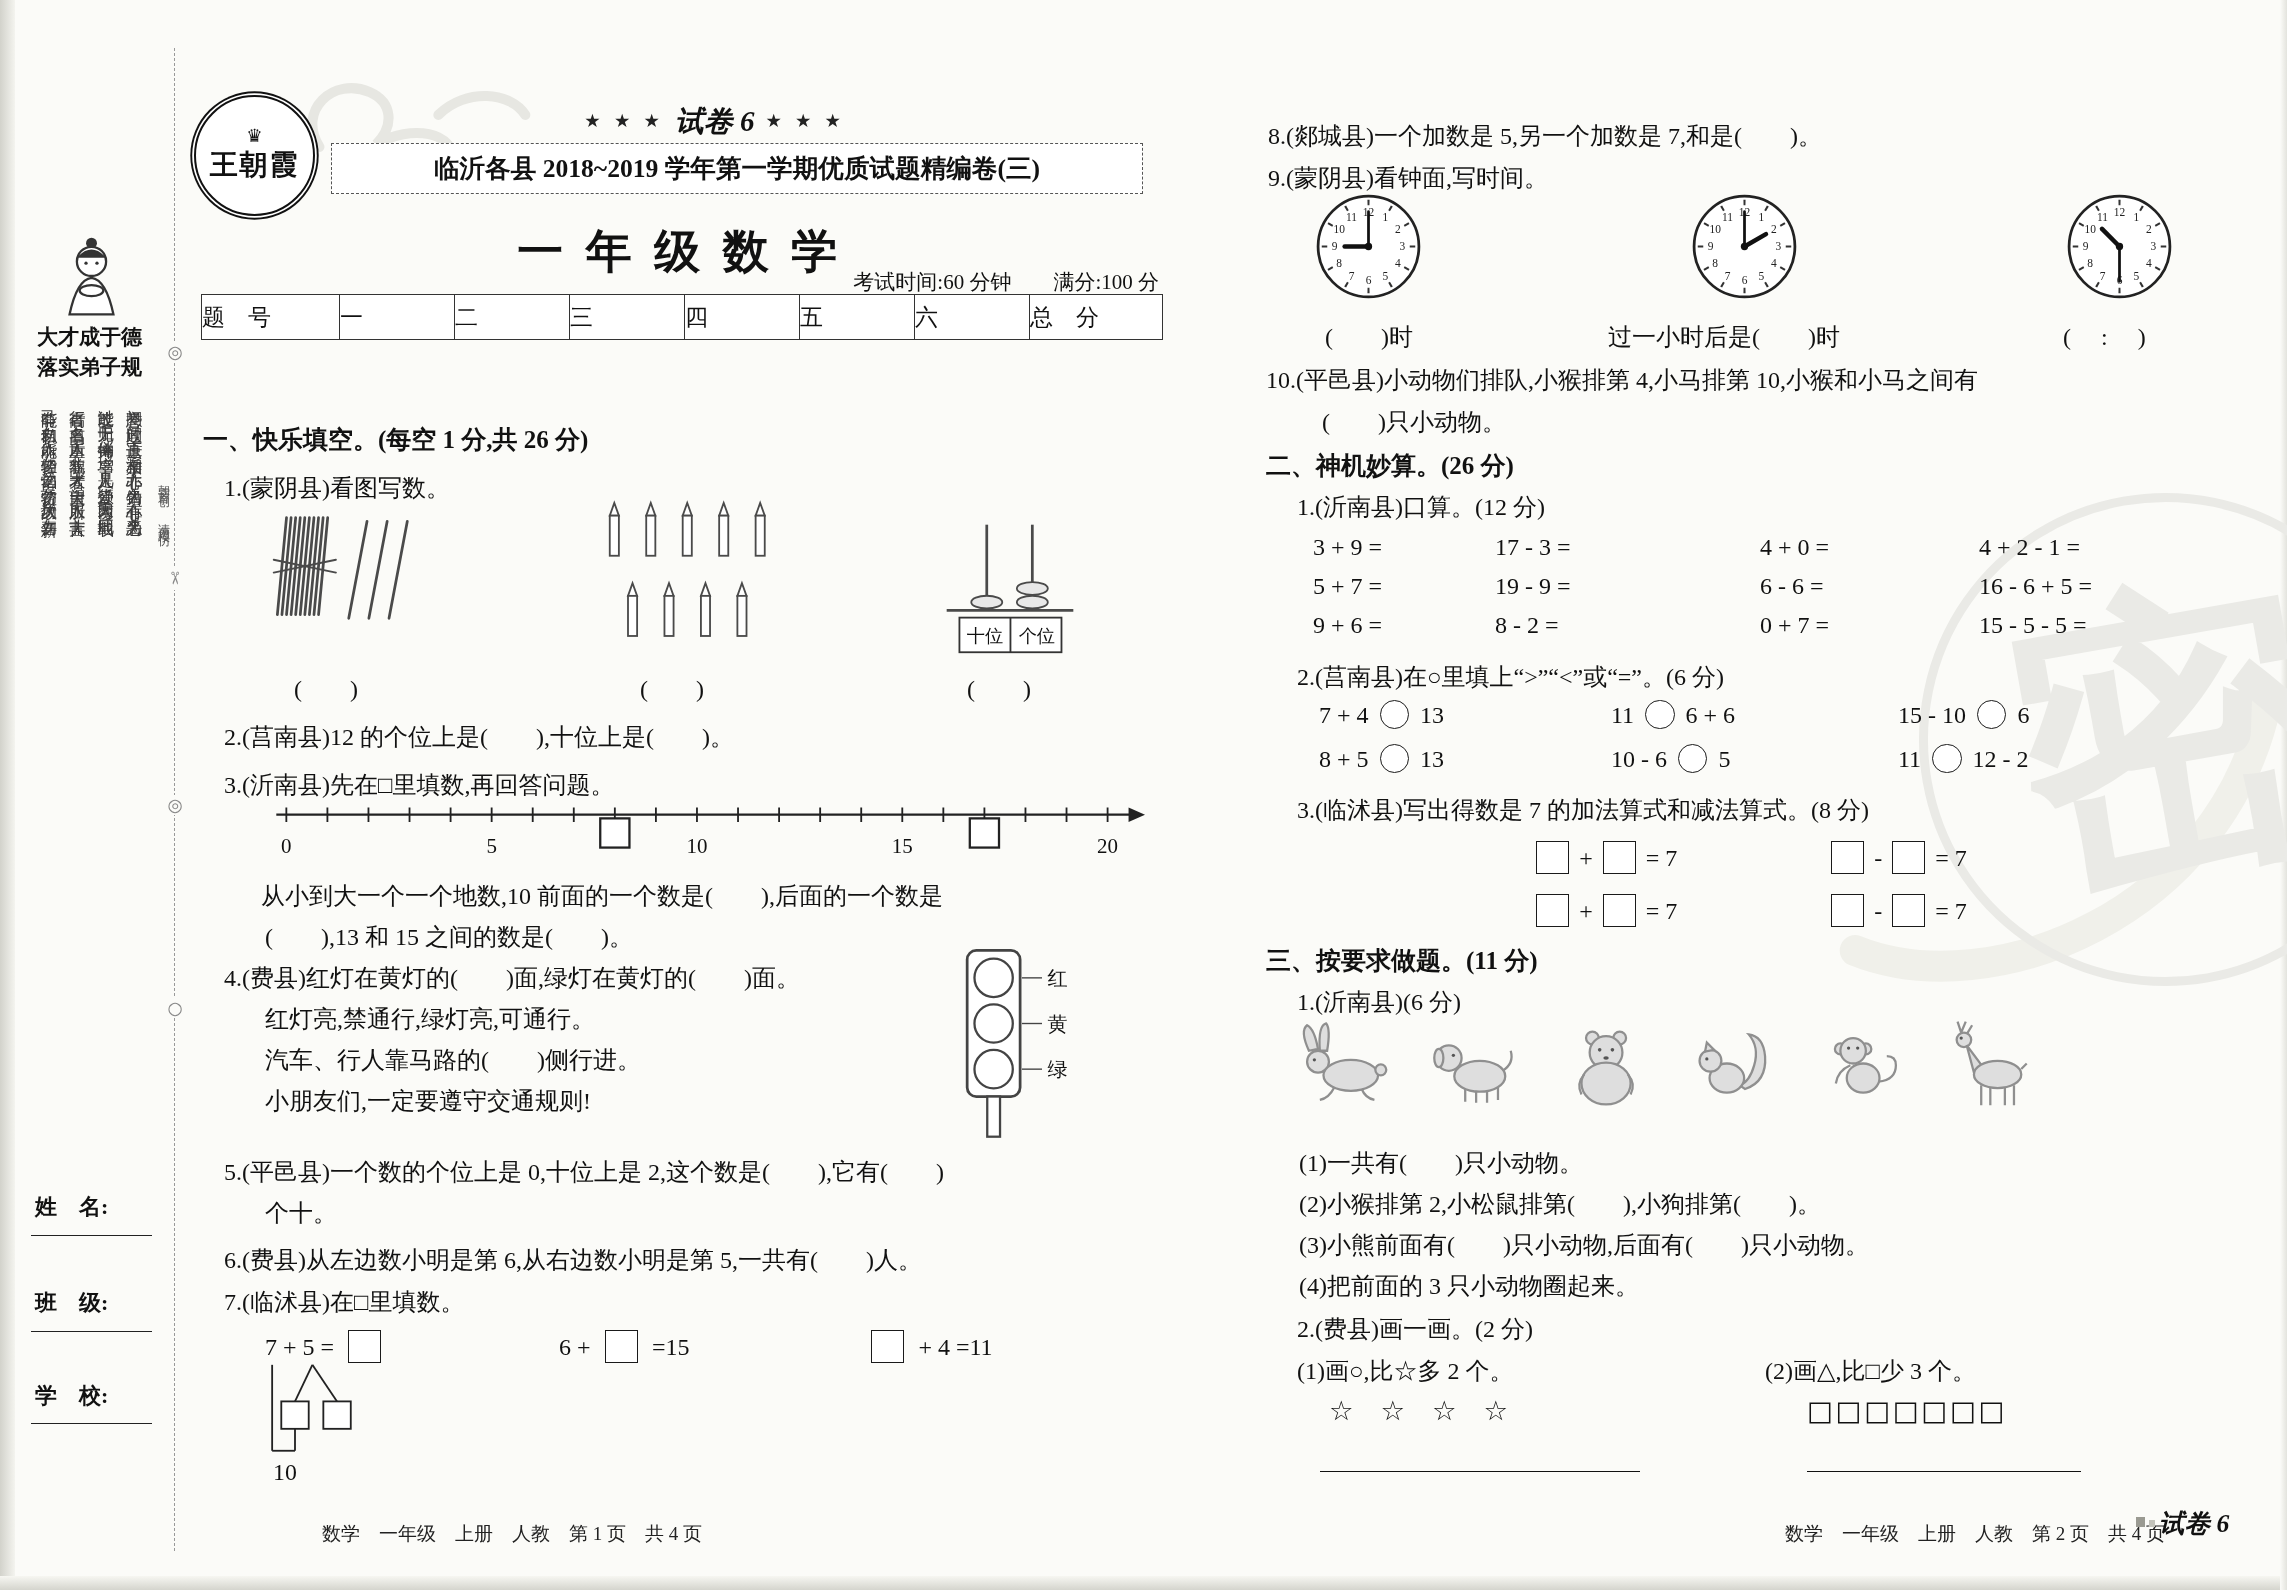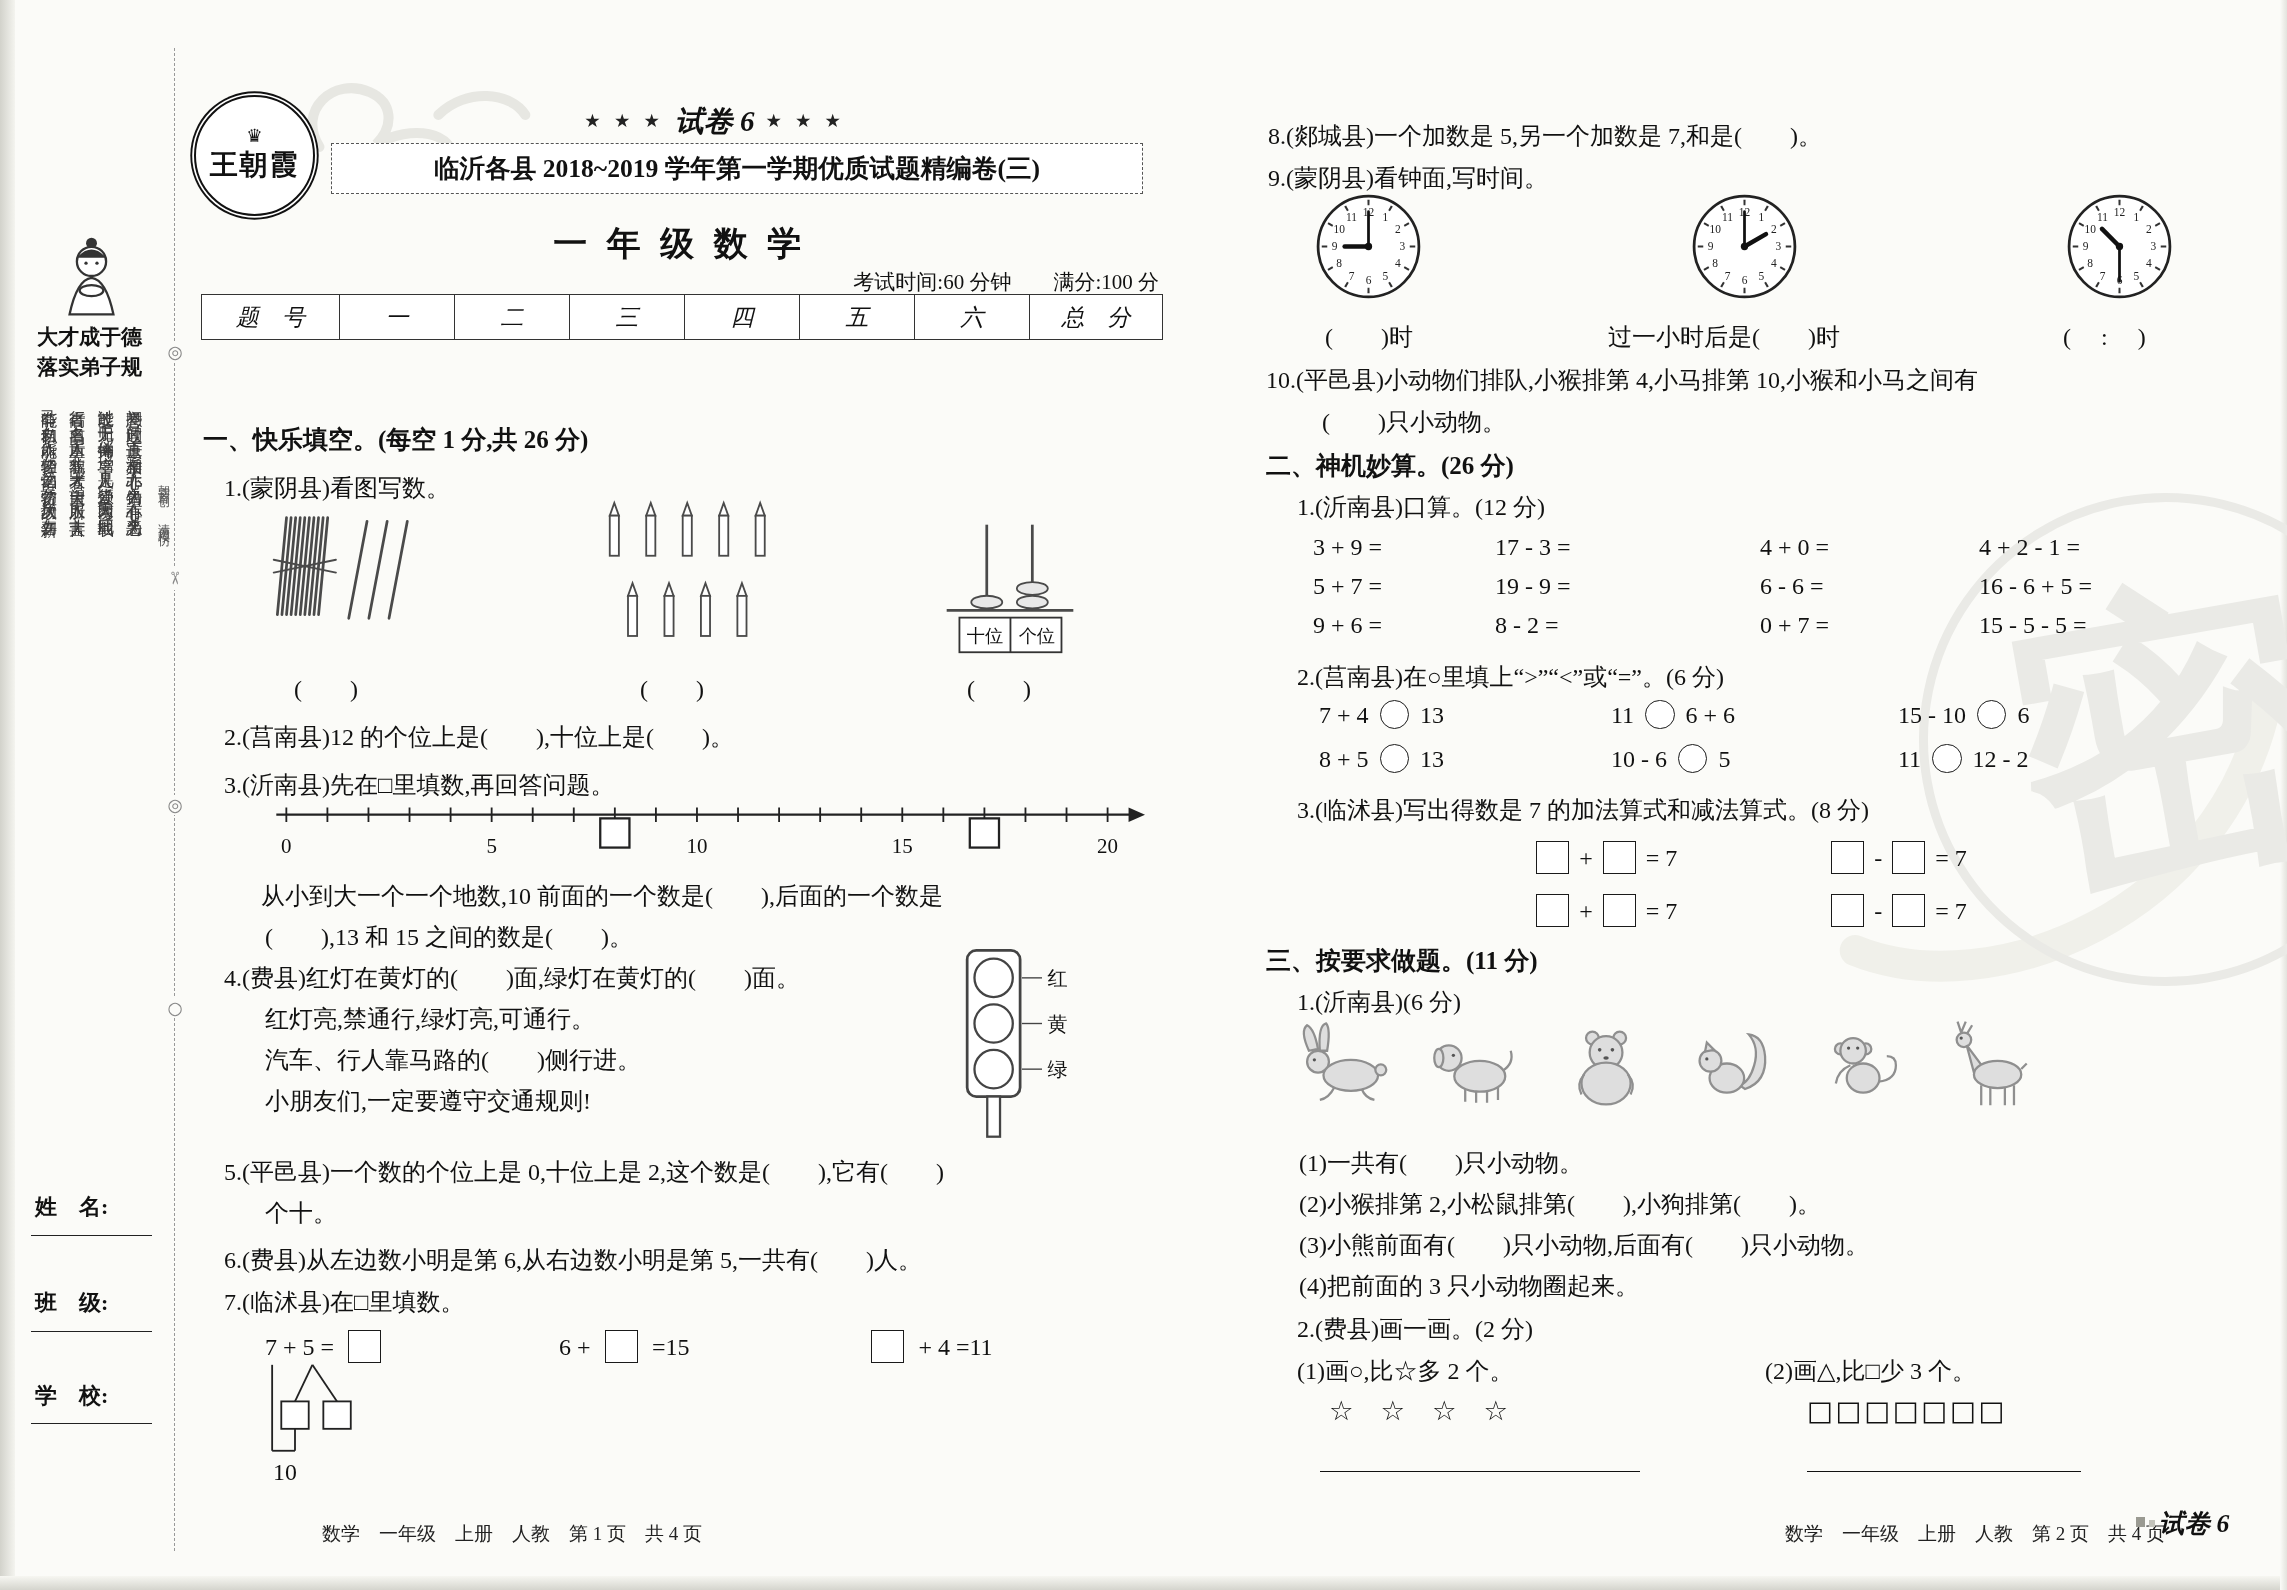--- a/index.html
+++ b/index.html
@@ -35,25 +35,25 @@
         box-shadow:0 0 0 1.8px #fff,0 0 0 3.7px #111;background:#fff;
         display:flex;flex-direction:column;align-items:center;justify-content:center;z-index:2;}
   .logo .crown{font-size:18.3px;line-height:1;font-family:"DejaVu Sans",sans-serif;}
   .logo .lname{font-size:28px;font-weight:bold;letter-spacing:1.8px;}
   
   .stars{position:absolute;left:559px;top:102px;width:311px;text-align:center;white-space:pre;}
   .stars .sgrp{font-size:18.3px;color:#222;letter-spacing:3.7px;font-family:"DejaVu Sans",sans-serif;vertical-align:3.7px;}
   .stars .slabel{font-size:29px;font-weight:bold;font-style:italic;margin:0 11px;}
   .titlebox{position:absolute;left:331px;top:143px;width:810px;height:49px;border:1.8px dashed #555;background:#fff;
             display:flex;align-items:center;justify-content:center;font-weight:bold;font-size:25.6px;}
-  .subject{position:absolute;left:201px;top:221px;width:958px;text-align:center;font-size:34px;font-weight:bold;letter-spacing:5.5px;}
+  .subject{position:absolute;left:201px;top:221px;width:958px;text-align:center;font-size:46px;font-weight:bold;letter-spacing:5.5px;}
   .examinfo{position:absolute;left:201px;top:268px;width:958px;text-align:right;font-size:21px;white-space:pre;}
   
   table.score{position:absolute;left:201px;top:294px;border-collapse:collapse;background:#fff;}
-  table.score td{border:1.8px solid #333;height:44px;text-align:center;font-size:23px;padding:0;font-style:italic;}
+  table.score td{border:1.8px solid #333;height:44px;font-size:23px;padding:0;}
   
   .oral-grid{position:absolute;left:1313px;top:534px;display:grid;grid-template-columns:182px 265px 219px 217px;row-gap:12px;font-size:24px;white-space:pre;}
   .compare-grid{position:absolute;left:1319px;top:700px;display:grid;grid-template-columns:292px 287px 302px;row-gap:14.6px;font-size:24px;white-space:pre;align-items:center;}
   .animals{position:absolute;left:1296px;top:1018px;display:flex;gap:24px;align-items:flex-end;}
   .ansline{position:absolute;border-bottom:1.8px solid #111;height:0;}
   
   .watermark{position:absolute;left:1919px;top:493px;width:475px;height:475px;border:9.1px solid #eaeae6;border-radius:50%;
              display:flex;align-items:center;justify-content:center;transform:rotate(-10deg);
              color:#eaeae6;font-size:302px;font-weight:bold;z-index:0;}
   .pix{display:inline-block;background:#9a9a92;vertical-align:5.5px;margin-right:3.7px;}

